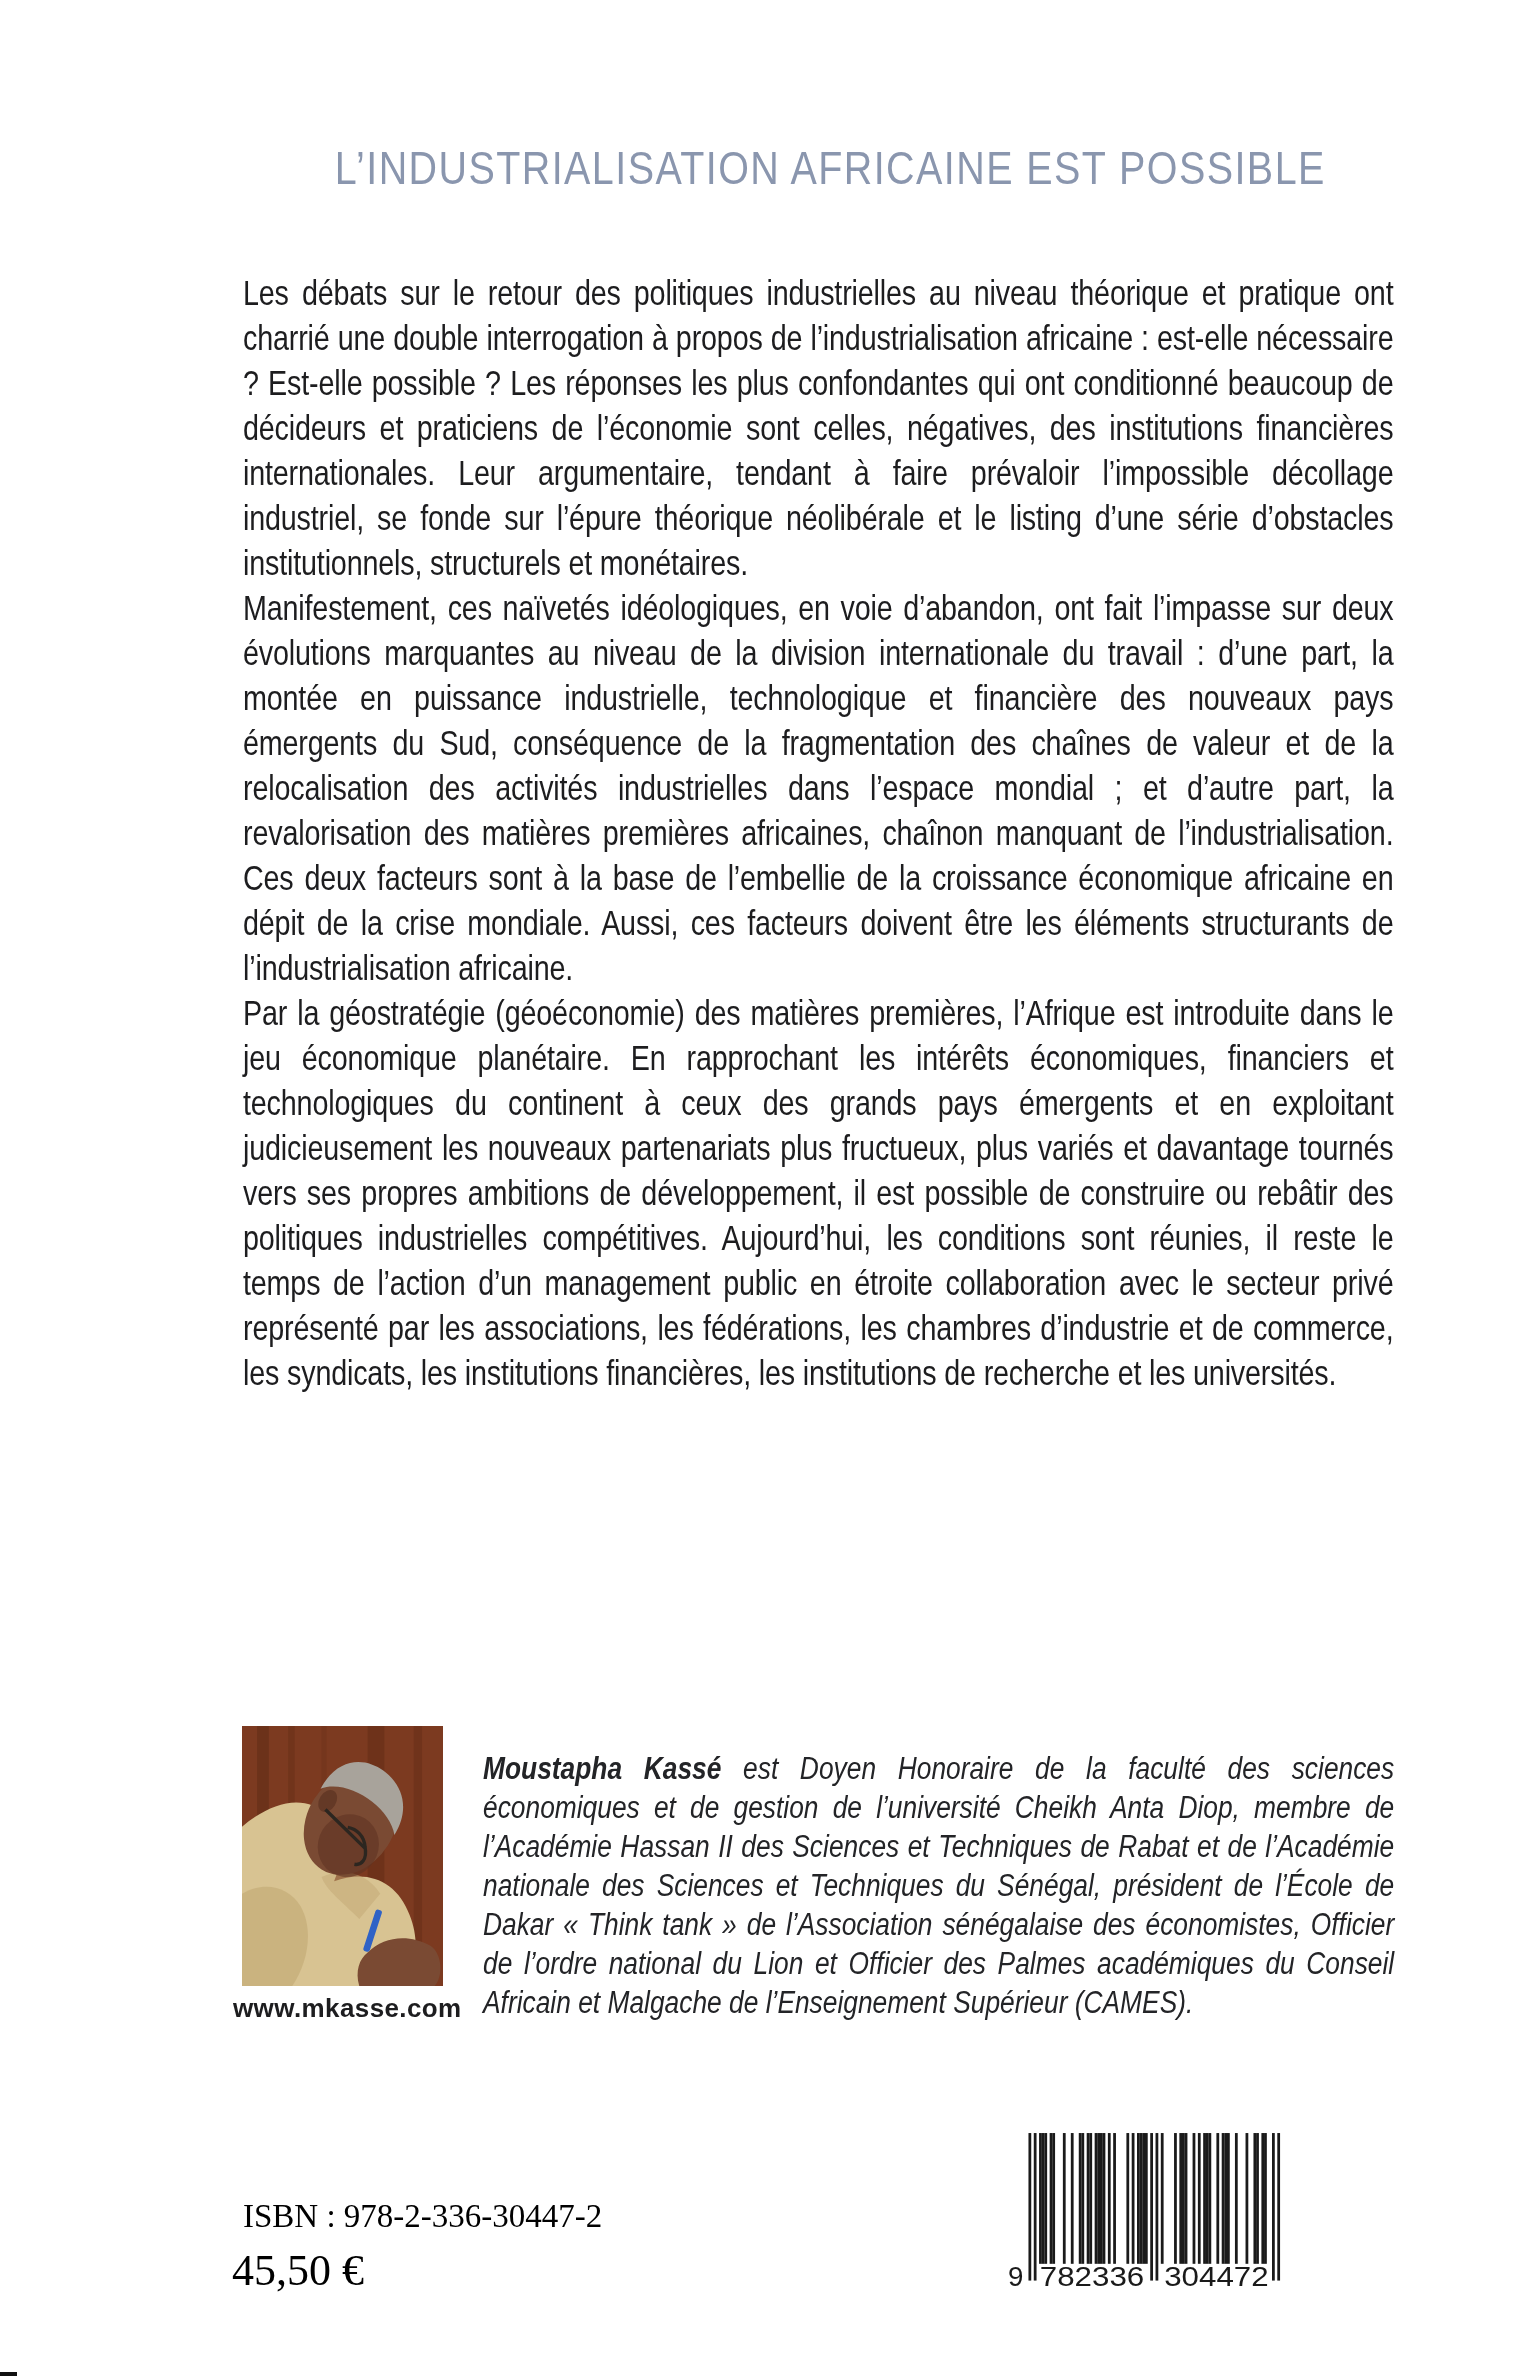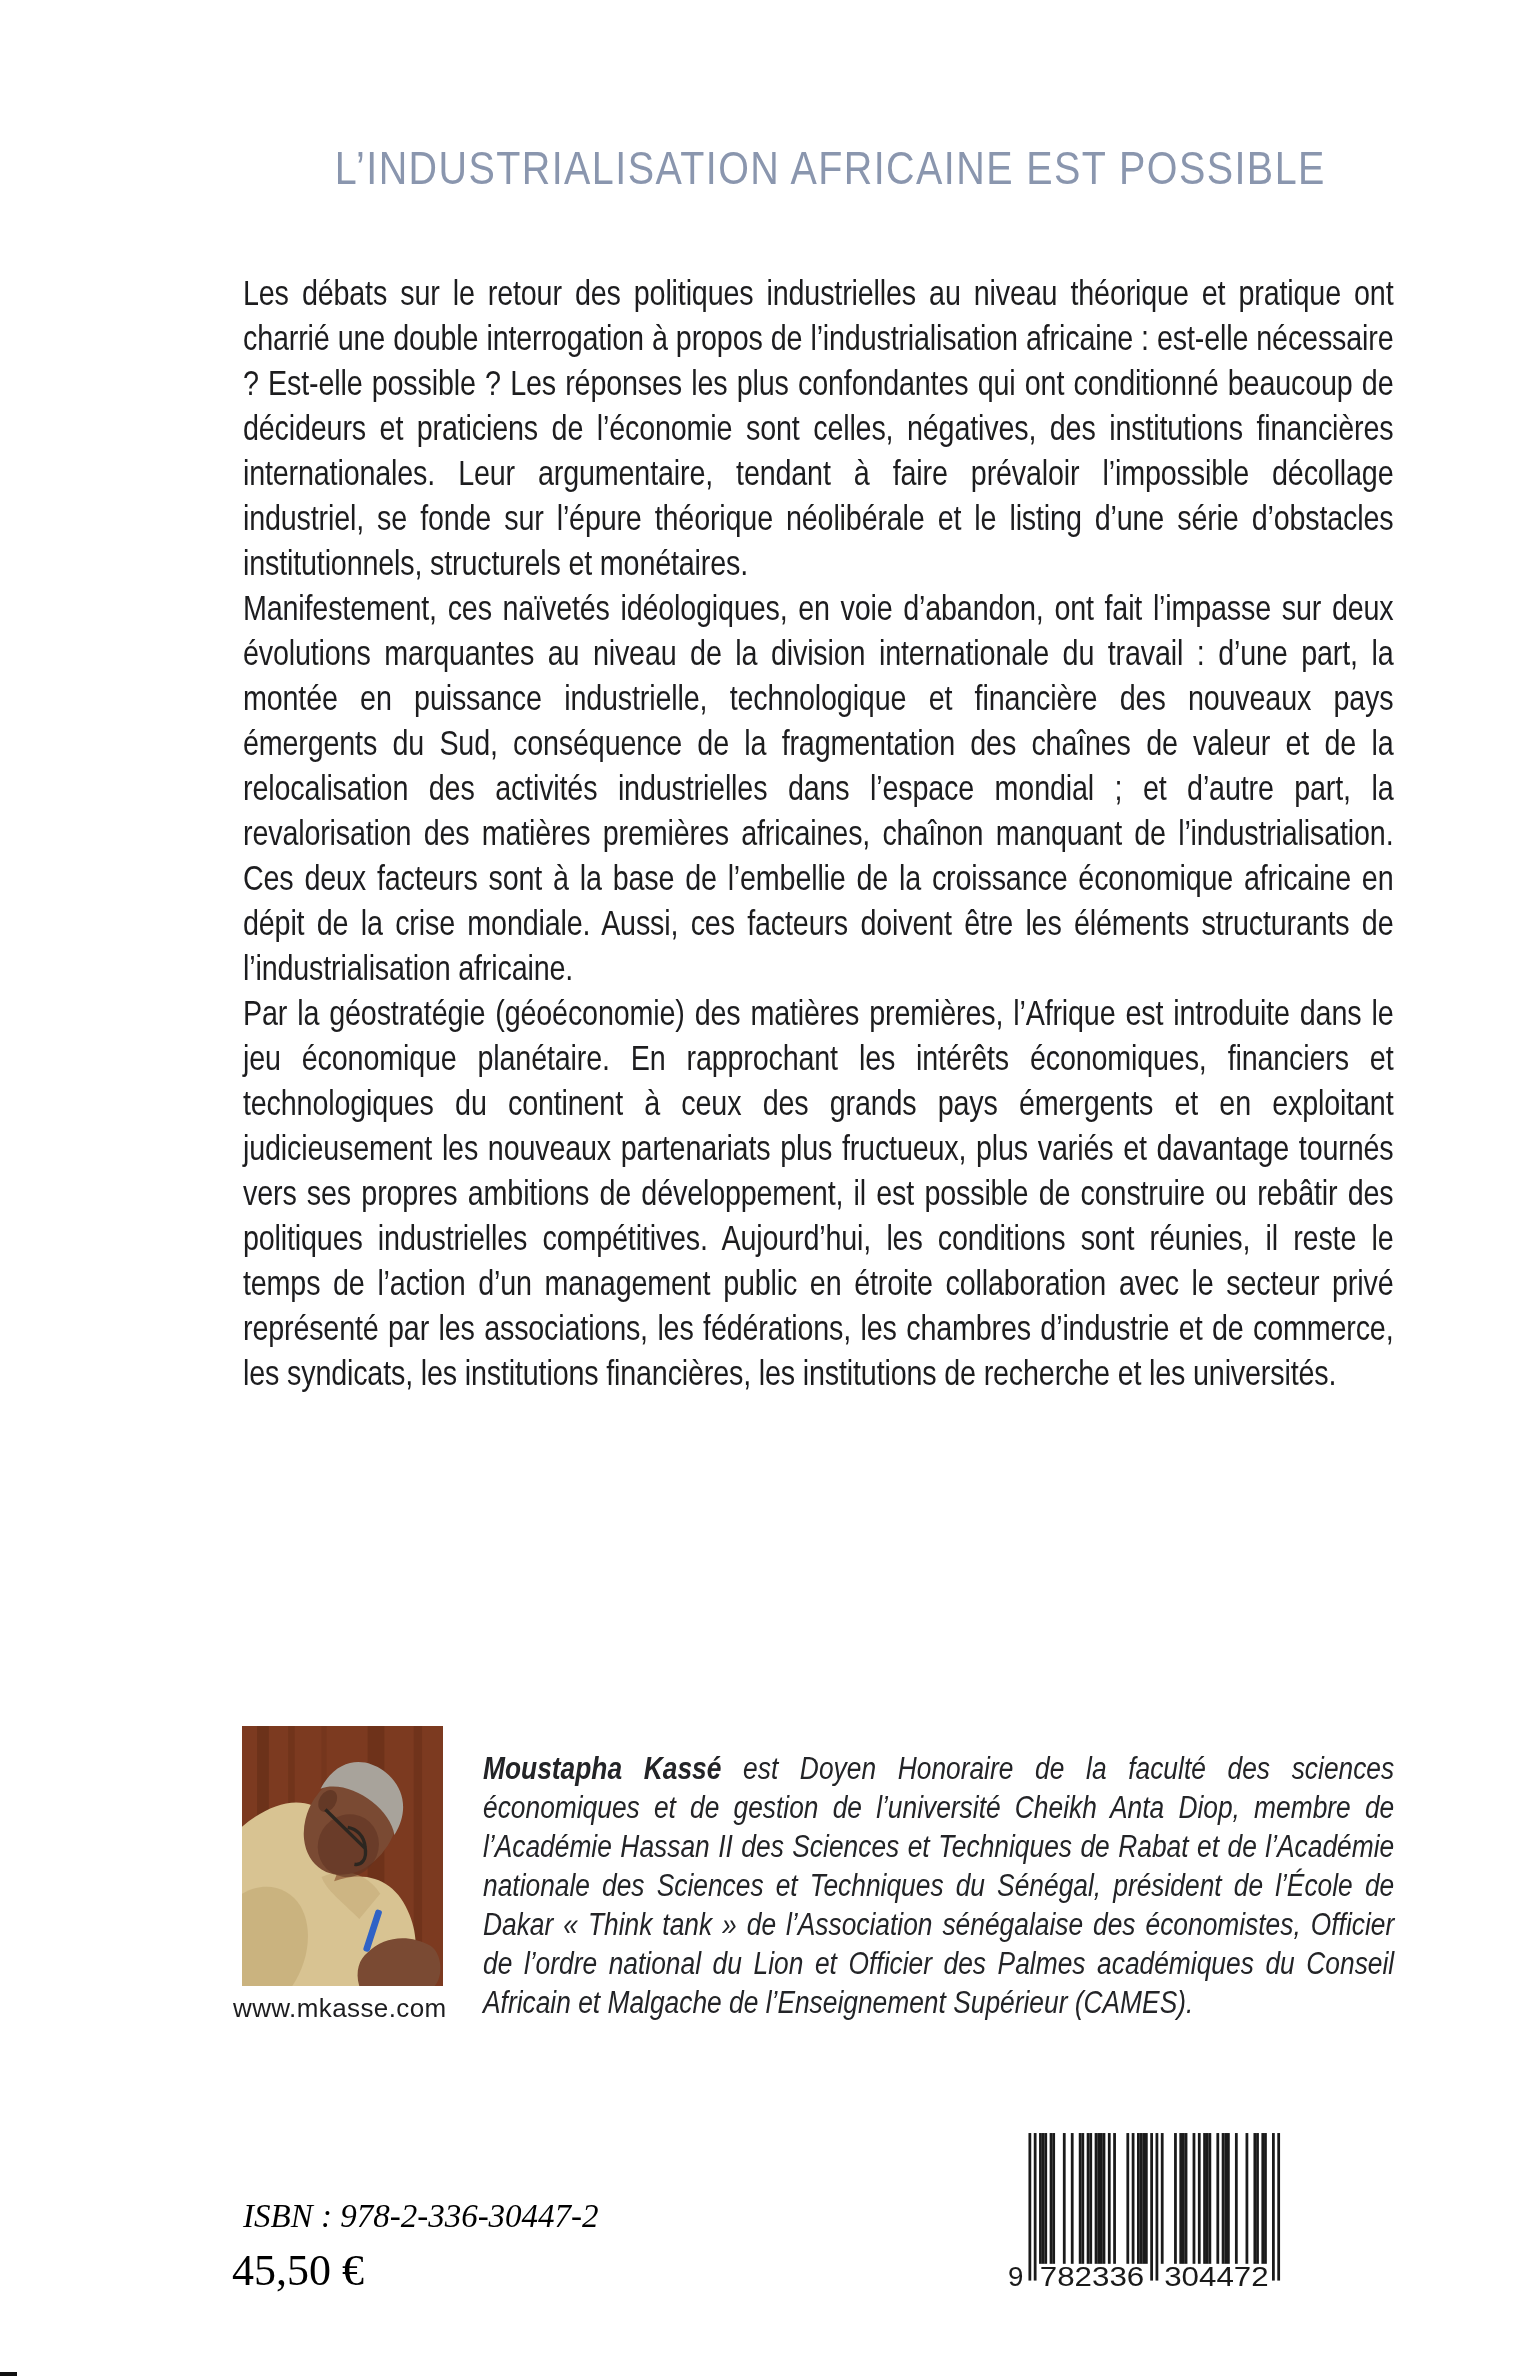--- a/index.html
+++ b/index.html
@@ -26,37 +26,37 @@
     font-size:35px;line-height:45px;font-weight:300;
     letter-spacing:-0.2px;
     text-align:justify;
   }
   .body-copy p{margin:0;}
   
   .photo-wrap{position:absolute;left:242px;top:1726px;width:201px;height:260px;}
   .photo-wrap svg{display:block;width:100%;height:100%;}
   .website{
     position:absolute;left:233px;top:1993px;width:218px;
-    text-align:left;font-size:26px;font-weight:400;letter-spacing:0.4px;
+    text-align:left;font-size:26px;font-weight:700;letter-spacing:0.4px;
   }
   .bio{
     position:absolute;left:483px;top:1718px;width:1072px;
     transform:scaleX(.85);transform-origin:left top;
     font-style:italic;font-size:31px;line-height:39px;font-weight:300;
     text-align:justify;
   }
   .bio b{font-weight:700;}
   
   .credit{
     position:absolute;left:243px;top:2129px;
     font-family:"Liberation Serif", serif;font-size:31px;
   }
   .isbn{
     position:absolute;left:243px;top:2198px;
-    font-family:"Liberation Serif", serif;font-size:33px;font-style:italic;
+    font-family:"Liberation Serif", serif;font-size:33px;
   }
   .price{
     position:absolute;left:232px;top:2245px;
     font-family:"Liberation Serif", serif;font-size:44px;
   }
   
   .barcode{position:absolute;left:1005px;top:2133px;width:285px;height:156px;background:#fff;}
   .barcode svg{display:block;}
   
   .print-mark{

